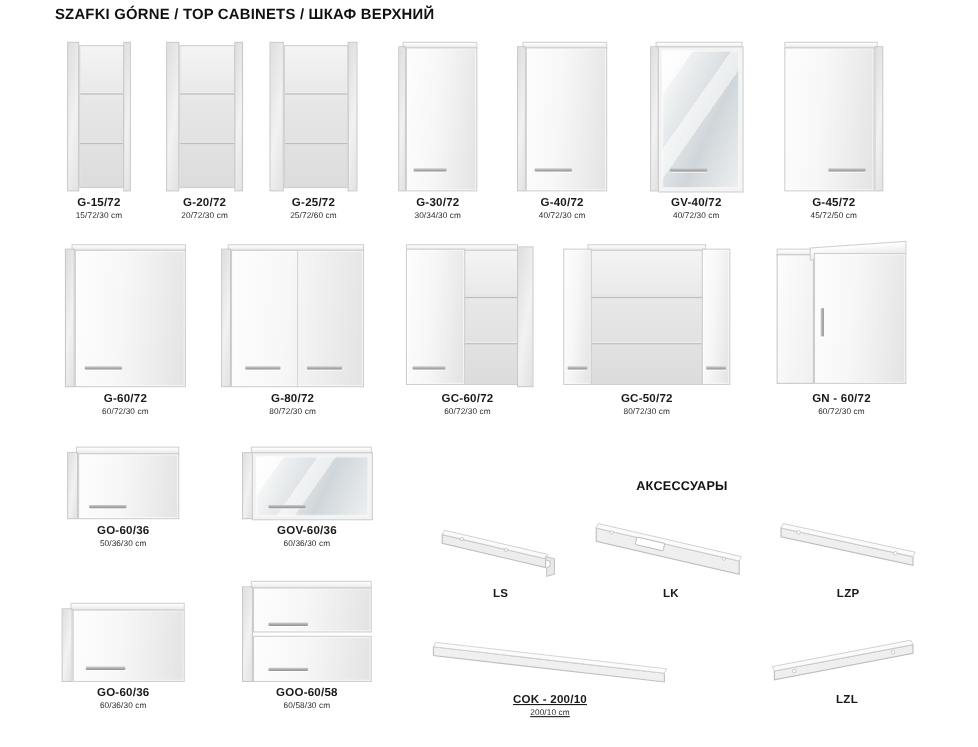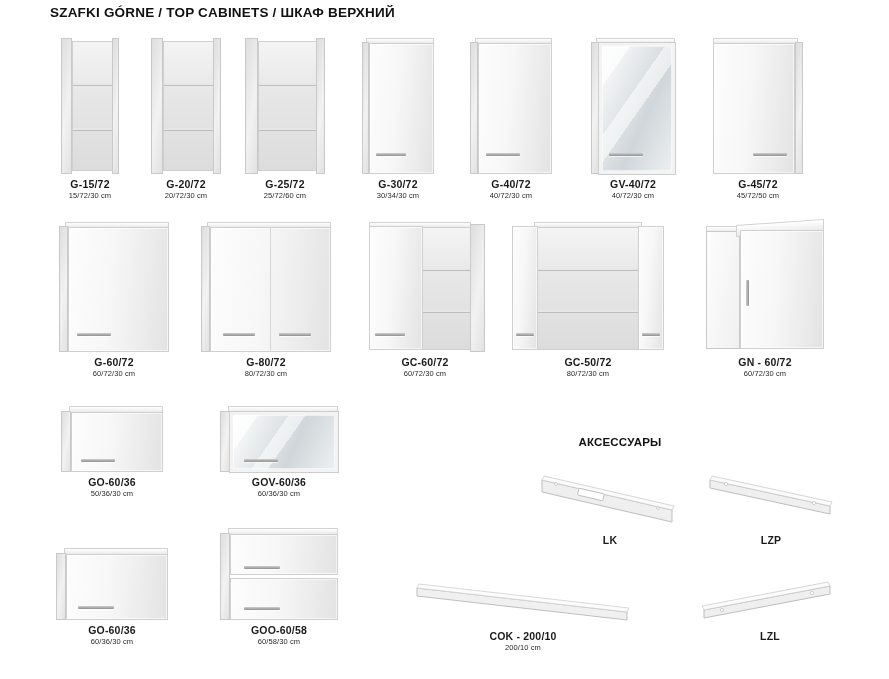--- a/index.html
+++ b/index.html
@@ -348,20 +348,32 @@
         <div class="handle" style="left:24px; width:36px; top:38px;"></div>
         <div class="handle" style="left:24px; width:36px; bottom:10px;"></div>
       </div>
     </div>
     <div class="caption">GOO-60/58</div>
     <div class="dims">60/58/30 cm</div>
   </div>
 
   <div class="acc-title" style="left:480px; top:436px; width:280px;">АКСЕССУАРЫ</div>
 
+  <div class="item" style="left:400px; top:472px; width:110px;">
+    <div class="art" style="width:110px; height:58px;">
+      <svg width="110" height="58" viewBox="0 0 110 58">
+        <polygon points="2,14 96,36 96,44 2,22" fill="#ededed" stroke="#bdbdbd" stroke-width="1"></polygon>
+        <polygon points="2,14 96,36 98,32 4,10" fill="#fafafa" stroke="#cccccc" stroke-width="0.8"></polygon>
+        <path d="M96,34 L104,36 L104,50 L97,52 L97,44 L100,43 L100,38 L96,37 Z" fill="#e9e9e9" stroke="#bbbbbb" stroke-width="0.8"></path>
+        <circle cx="20" cy="18" r="1.4" fill="#ffffff" stroke="#b5b5b5" stroke-width="0.6"></circle>
+        <circle cx="60" cy="28" r="1.4" fill="#ffffff" stroke="#b5b5b5" stroke-width="0.6"></circle>
+      </svg>
+    </div>
+    <div class="caption">LS</div>
+  </div>
 
   <div class="item" style="left:706px; top:472px; width:130px;">
     <div class="art" style="width:130px; height:58px;">
       <svg width="130" height="58" viewBox="0 0 130 58">
         <polygon points="4,8 124,34 124,42 4,16" fill="#efefef" stroke="#bdbdbd" stroke-width="1"></polygon>
         <polygon points="4,8 124,34 126,30 6,4" fill="#fbfbfb" stroke="#cccccc" stroke-width="0.8"></polygon>
         <circle cx="20" cy="12" r="1.6" fill="#ffffff" stroke="#b5b5b5" stroke-width="0.6"></circle>
         <circle cx="108" cy="31" r="1.6" fill="#ffffff" stroke="#b5b5b5" stroke-width="0.6"></circle>
       </svg>
     </div>
@@ -374,21 +386,21 @@
         <polygon points="2,8 132,38 132,50 2,20" fill="#efefef" stroke="#bdbdbd" stroke-width="1"></polygon>
         <polygon points="2,8 132,38 134,34 4,4" fill="#fbfbfb" stroke="#cccccc" stroke-width="0.8"></polygon>
         <rect x="38" y="19" width="26" height="7" rx="1" fill="#ffffff" stroke="#b8b8b8" stroke-width="0.8" transform="rotate(13 51 22)"></rect>
         <circle cx="16" cy="12" r="1.4" fill="#ffffff" stroke="#b5b5b5" stroke-width="0.6"></circle>
         <circle cx="118" cy="36" r="1.4" fill="#ffffff" stroke="#b5b5b5" stroke-width="0.6"></circle>
       </svg>
     </div>
     <div class="caption">LK</div>
   </div>
 
-  <div class="item" style="left:413px; top:580px; width:220px;">
+  <div class="item" style="left:390px; top:580px; width:220px;text-decoration:underline;">
     <div class="art" style="width:220px; height:46px;">
       <svg width="220" height="46" viewBox="0 0 220 46">
         <polygon points="4,8 214,32 214,40 4,16" fill="#f0f0f0" stroke="#bfbfbf" stroke-width="1"></polygon>
         <polygon points="4,8 214,32 216,28 6,4" fill="#fcfcfc" stroke="#cfcfcf" stroke-width="0.8"></polygon>
       </svg>
     </div>
     <div class="caption">COK - 200/10</div>
     <div class="dims">200/10 cm</div>
   </div>
 

